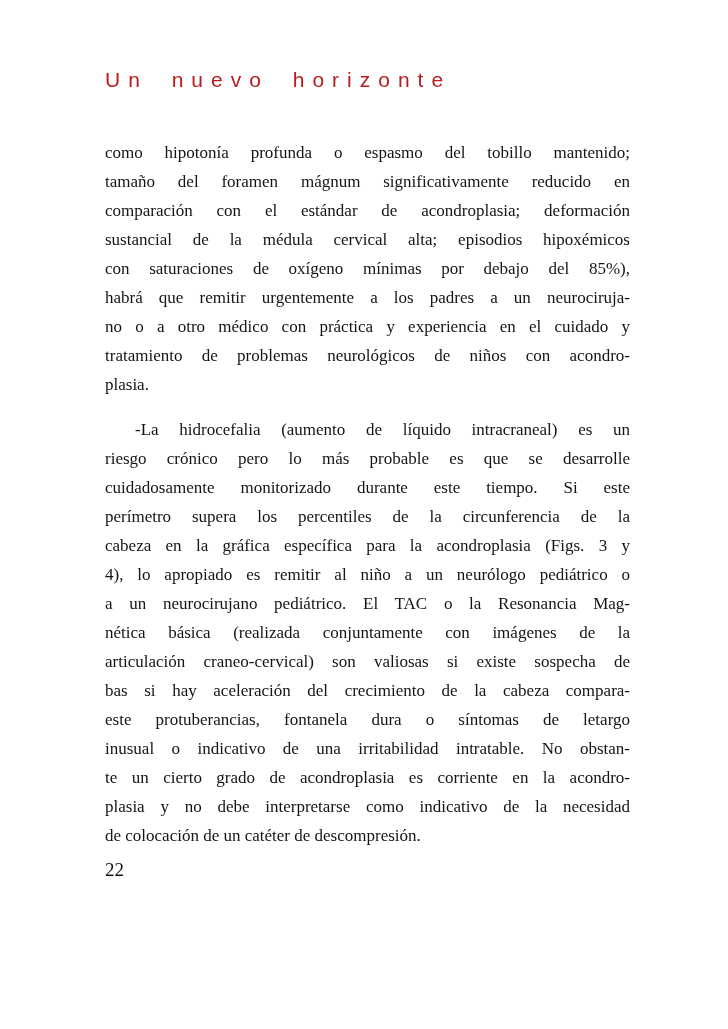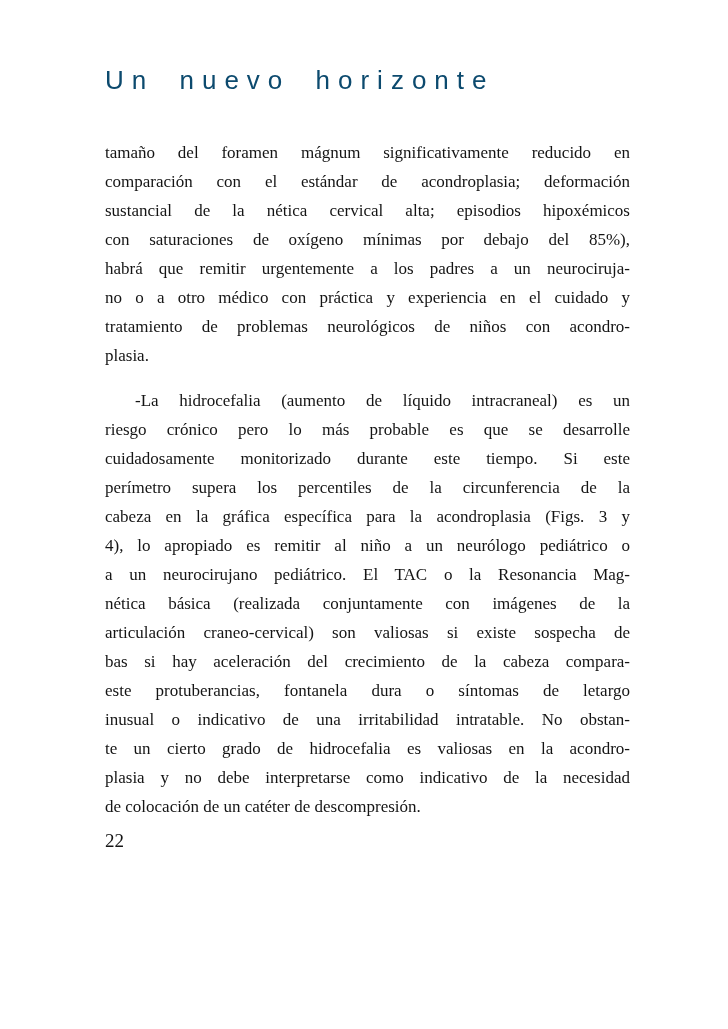--- a/index.html
+++ b/index.html
@@ -15,25 +15,25 @@
     box-sizing: border-box;
     padding: 68px 98px 0 105px;
     font-family: "Liberation Serif", serif;
     color: #141414;
     overflow: hidden;
   }
   .heading {
     margin: 0 0 46px 0;
     font-family: "Liberation Sans", sans-serif;
     font-weight: 500;
-    font-size: 26px;
+    font-size: 21px;
     line-height: 24px;
     letter-spacing: 8px;
     word-spacing: 10px;
-    color: #0c4a6e;
+    color: #b91c1c;
   }
   .para {
     margin: 0;
     font-size: 17px;
     line-height: 29px;
   }
   .para .line {
     text-align: justify;
     text-align-last: justify;
     overflow: hidden;
@@ -57,43 +57,44 @@
   }
 </style>
 </head>
 <body>
 
 <div class="page">
 
   <h1 class="heading">Un nuevo horizonte</h1>
 
   <div class="para para-1">
+      <div class="line">como hipotonía profunda o espasmo del tobillo mantenido;</div>
       <div class="line">tamaño del foramen mágnum significativamente reducido en</div>
       <div class="line">comparación con el estándar de acondroplasia; deformación</div>
-      <div class="line">sustancial de la nética cervical alta; episodios hipoxémicos</div>
+      <div class="line">sustancial de la médula cervical alta; episodios hipoxémicos</div>
       <div class="line">con saturaciones de oxígeno mínimas por debajo del 85%),</div>
       <div class="line">habrá que remitir urgentemente a los padres a un neurociruja-</div>
       <div class="line">no o a otro médico con práctica y experiencia en el cuidado y</div>
       <div class="line">tratamiento de problemas neurológicos de niños con acondro-</div>
       <div class="line">plasia.</div>
     </div>
 
   <div class="para para-2">
       <div class="line">-La hidrocefalia (aumento de líquido intracraneal) es un</div>
       <div class="line">riesgo crónico pero lo más probable es que se desarrolle</div>
       <div class="line">cuidadosamente monitorizado durante este tiempo. Si este</div>
       <div class="line">perímetro supera los percentiles de la circunferencia de la</div>
       <div class="line">cabeza en la gráfica específica para la acondroplasia (Figs. 3 y</div>
       <div class="line">4), lo apropiado es remitir al niño a un neurólogo pediátrico o</div>
       <div class="line">a un neurocirujano pediátrico. El TAC o la Resonancia Mag-</div>
       <div class="line">nética básica (realizada conjuntamente con imágenes de la</div>
       <div class="line">articulación craneo-cervical) son valiosas si existe sospecha de</div>
       <div class="line">bas si hay aceleración del crecimiento de la cabeza compara-</div>
       <div class="line">este protuberancias, fontanela dura o síntomas de letargo</div>
       <div class="line">inusual o indicativo de una irritabilidad intratable. No obstan-</div>
-      <div class="line">te un cierto grado de hidrocefalia es valiosas en la acondro-</div>
+      <div class="line">te un cierto grado de acondroplasia es corriente en la acondro-</div>
       <div class="line">plasia y no debe interpretarse como indicativo de la necesidad</div>
       <div class="line">de colocación de un catéter de descompresión.</div>
     </div>
 
   <div class="page-number">22</div>
 
 </div>
 
 </body></html>

